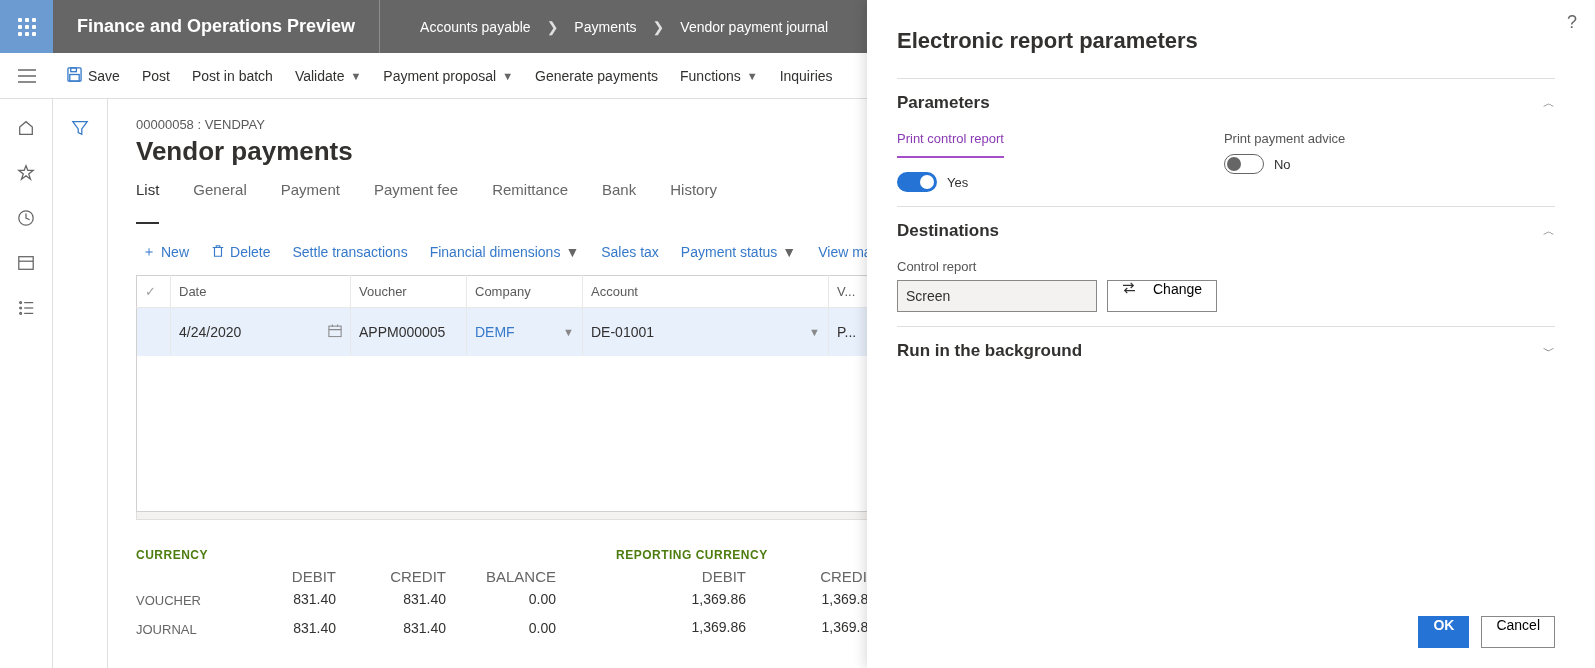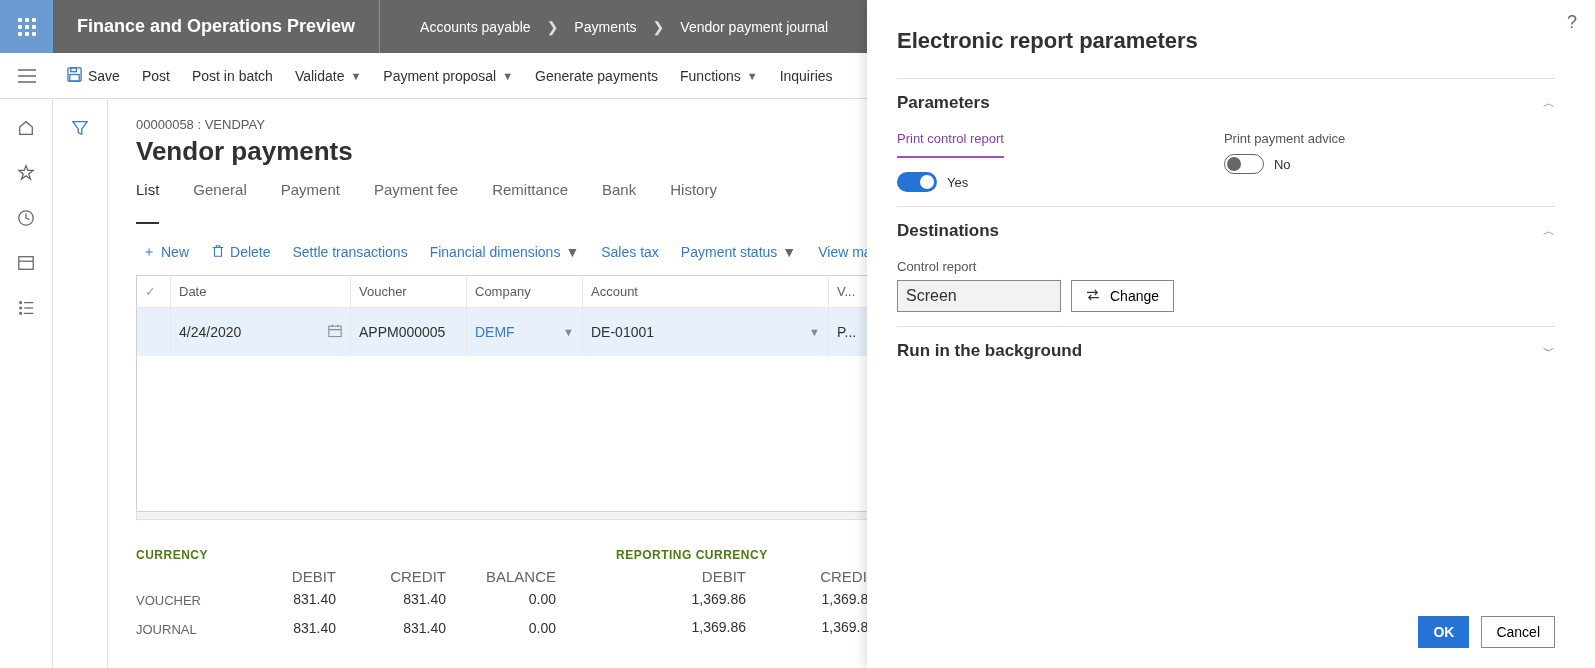--- a/index.html
+++ b/index.html
@@ -84,22 +84,22 @@
 .field-label { font-size: 13px; color: #555; margin-bottom: 6px; }
 .field-label.hl { color: #8a3ab5; border-bottom: 2px solid #a44fc9; padding-bottom: 10px; display: inline-block; }
 .toggle-row { display: flex; align-items: center; gap: 10px; }
 .toggle { width: 40px; height: 20px; border-radius: 10px; position: relative; cursor: pointer; }
 .toggle.on { background: #2573d5; }
 .toggle.off { background: #fff; border: 1px solid #666; }
 .toggle .knob { width: 14px; height: 14px; border-radius: 50%; background: #fff; position: absolute; top: 3px; }
 .toggle.on .knob { right: 3px; }
 .toggle.off .knob { left: 2px; top: 2px; background: #666; }
 .dest-field { display: flex; align-items: flex-end; gap: 10px; }
-.textbox { border: 1px solid #8a8886; background: #f3f2f1; height: 32px; width: 164px; padding: 0 8px; display: flex; align-items: center; font-size: 16px; }
-.btn { border: 1px solid #8a8886; background: #fff; height: 32px; padding: 0 14px; cursor: pointer; font-size: 14px; display: flex; align-items: center; gap: 10px; }
+.textbox { border: 1px solid #8a8886; background: #f3f2f1; height: 32px; width: 200px; padding: 0 8px; display: flex; align-items: center; font-size: 14px; }
+.btn { border: 1px solid #8a8886; background: #fff; height: 32px; padding: 0 14px; cursor: pointer; font-size: 14px; display: flex; gap: 17px; }
 .btn.primary { background: #2573d5; color: #fff; border-color: #2573d5; font-weight: 600; }
 
 .panel-footer { margin-top: auto; padding: 20px 0; display: flex; justify-content: flex-end; gap: 12px; border-top: none; }
 
 .help-icon { position: absolute; top: 12px; right: 18px; color: #666; cursor: pointer; font-size: 18px; }
 </style>
 </head>
 <body>
 
 <div class="topbar">

